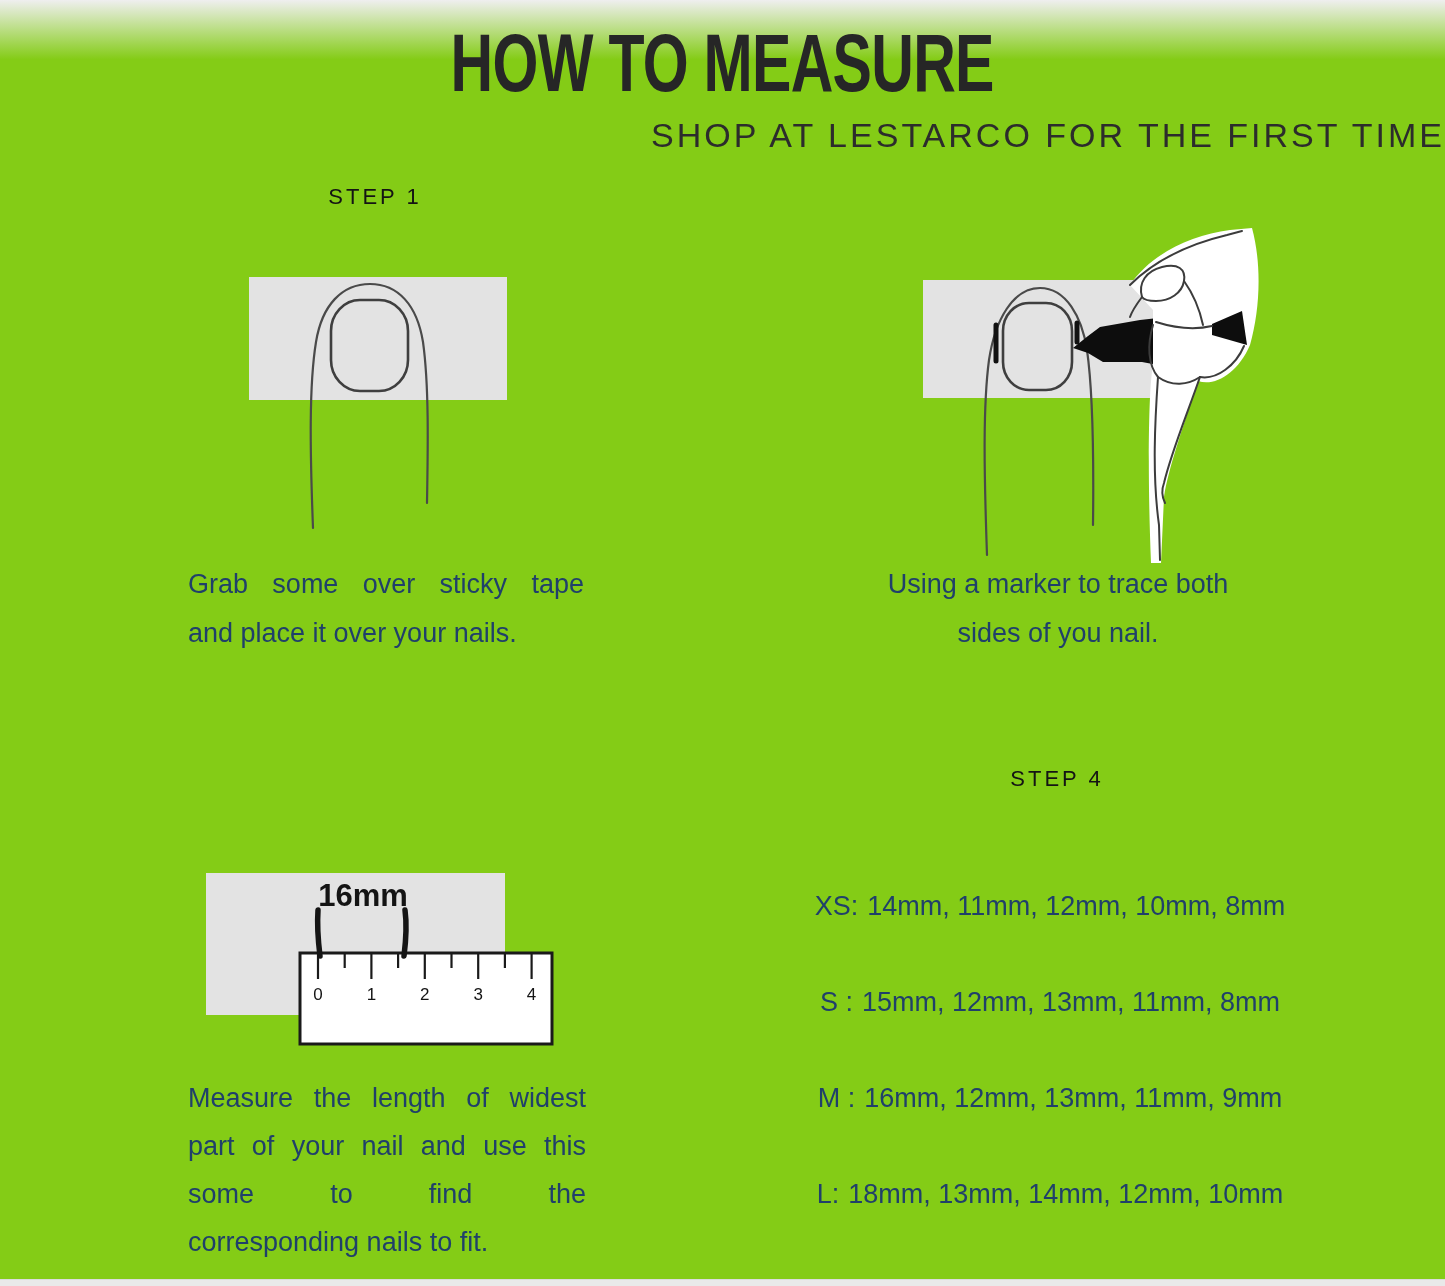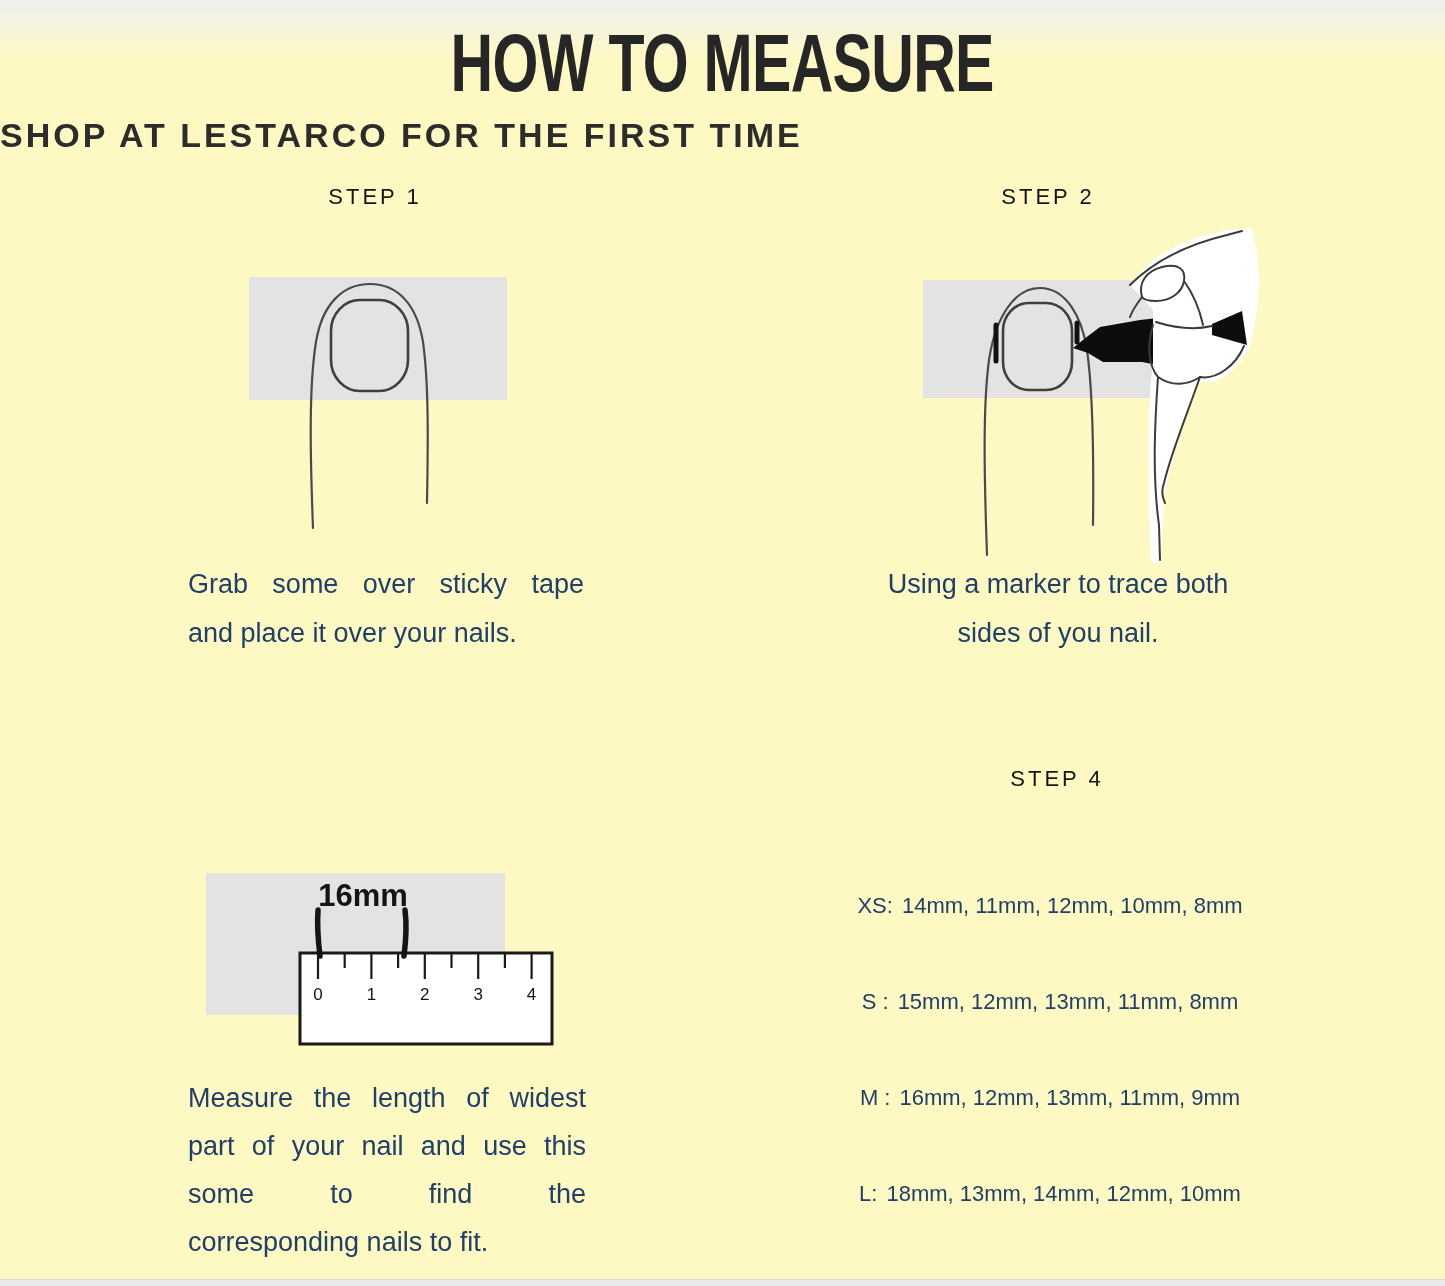--- a/index.html
+++ b/index.html
@@ -1,31 +1,31 @@
 <!DOCTYPE html>
 <html><head>
 <meta charset="utf-8">
 <style>
   html,body{margin:0;padding:0;background:#ffffff;}
   #canvas{
-    position:relative;width:1445px;height:1286px;background:#fef9c3;overflow:hidden;
+    position:relative;width:1445px;height:1286px;background:#84cc16;overflow:hidden;
     font-family:"Liberation Sans",sans-serif;
   }
   .top-fade{position:absolute;left:0;top:0;width:100%;height:70px;
     background:linear-gradient(#efefef,rgba(255,255,255,0) 85%);pointer-events:none;}
   .bottom-strip{position:absolute;left:0;bottom:0;width:100%;height:6px;background:#e9e9e9;border-top:1px solid #dcdcdc;}
 
   .page-title{
     position:absolute;left:0;top:22px;width:100%;display:flex;justify-content:center;
     font-size:82px;font-weight:700;color:#262626;line-height:1;letter-spacing:-1px;white-space:nowrap;
   }
   .page-title .squeeze{display:inline-block;transform:scaleX(.72);transform-origin:center;}
   .page-subtitle{
-    position:absolute;left:0;top:116px;width:100%;text-align:left;
-    font-size:34px;font-weight:700;color:#2c2c2c;letter-spacing:3px;white-space:nowrap;
+    position:absolute;left:0;top:116px;width:100%;text-align:right;
+    font-size:34px;font-weight:400;color:#2c2c2c;letter-spacing:3px;white-space:nowrap;
   }
   .step-heading{
     position:absolute;width:220px;text-align:center;
     font-size:22px;color:#141414;letter-spacing:3px;font-weight:400;white-space:nowrap;
   }
   #step1-heading{left:265px;top:184px;}
   #step2-heading{left:938px;top:184px;}
   #step3-heading{left:237px;top:778px;}
   #step4-heading{left:947px;top:766px;}
 
@@ -37,36 +37,35 @@
   #step2-desc{left:860px;top:560px;width:396px;}
   #step3-desc{left:188px;top:1074px;width:398px;line-height:48px;}
 
   .illus{position:absolute;}
   #illus1{left:150px;top:260px;}
   #illus2{left:880px;top:225px;}
   #illus3{left:150px;top:860px;}
 
   #size-chart{position:absolute;left:770px;top:858px;width:560px;color:#20406a;}
   .size-row{height:96px;display:flex;align-items:center;justify-content:center;
-    font-size:22px;white-space:nowrap;}
+    font-size:27px;white-space:nowrap;}
   .size-row .size-label{margin-right:9px;}
 </style>
 </head>
 <body>
 
 <div id="canvas">
   <div class="top-fade"></div>
 
   <div class="page-title">
     <span class="squeeze">HOW TO MEASURE</span>
   </div>
   <div class="page-subtitle">SHOP AT LESTARCO FOR THE FIRST TIME</div>
 
   <div class="step-heading" id="step1-heading">STEP 1</div>
-  <div class="step-heading" id="step2-heading">STEP 2</div>
   <div class="step-heading" id="step4-heading">STEP 4</div>
 
   <svg class="illus" id="illus1" width="450" height="310" viewBox="0 0 450 310">
     <rect x="99" y="17" width="258" height="123" fill="#e3e3e3"></rect>
     <path d="M163,268 C160,190 159,125 166,82 C172,45 192,24 220,24 C248,24 267,45 273,82 C279,125 278,185 277,243" fill="none" stroke="#4a4a4a" stroke-width="2.2" stroke-linecap="round"></path>
     <rect x="181" y="40" width="77" height="91" rx="29" ry="31" fill="none" stroke="#3f3f3f" stroke-width="2.6"></rect>
   </svg>
 
   <svg class="illus" id="illus2" width="460" height="345" viewBox="0 0 460 345">
     <rect x="43" y="55" width="230" height="118" fill="#e3e3e3"></rect>

